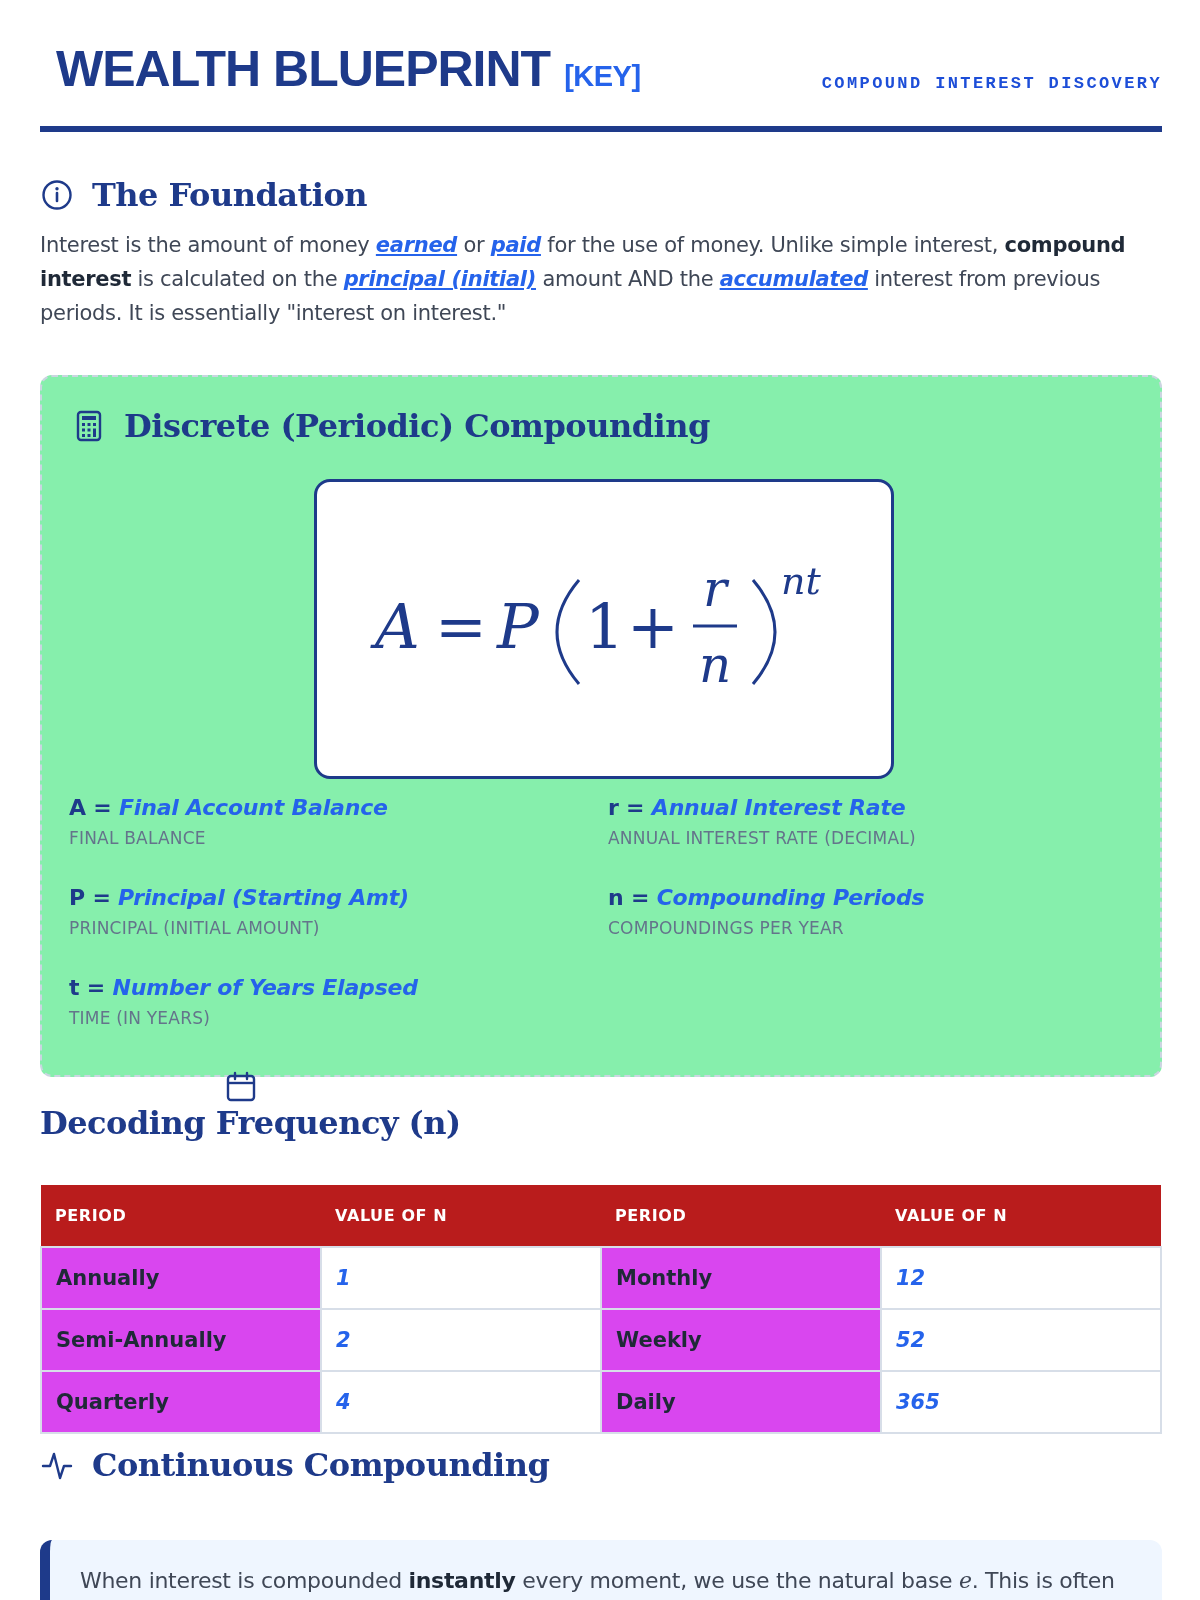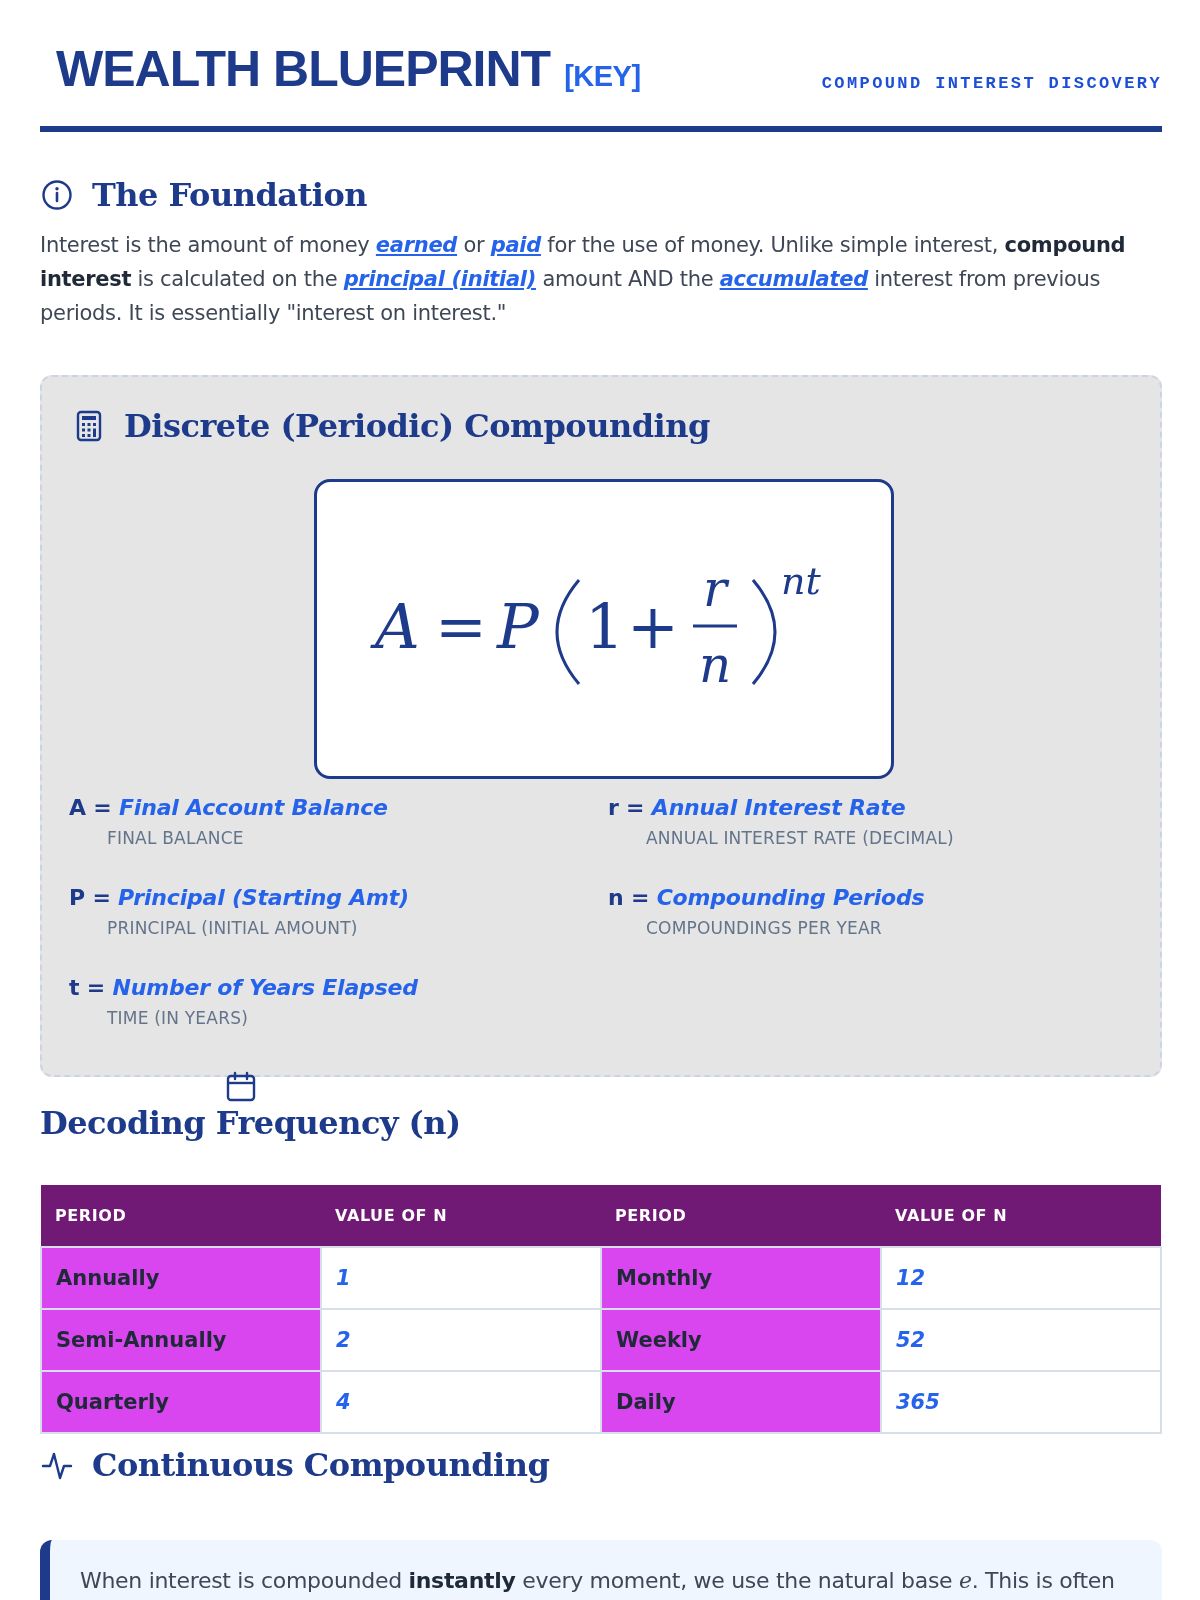--- a/index.html
+++ b/index.html
@@ -18,33 +18,33 @@
     
     .section-heading { position: absolute; left: 0; display: flex; align-items: center; }
     .section-heading .icon { width: 34px; height: 34px; display: flex; align-items: center; justify-content: center; margin-right: 18px; }
     .section-heading h2 { font-family: "DejaVu Serif", serif; font-weight: 700; font-size: 32px; color: #1e3a8a; letter-spacing: -0.5px; }
 
     .intro { position: absolute; left: 0; top: 228px; width: 1122px; font-size: 21px; line-height: 34px; color: #3f4756; letter-spacing: -0.3px; }
     .intro b { color: #1f2937; }
     .term { color: #2563eb; font-weight: 700; font-style: italic; text-decoration: underline; margin-top: 21px; }
 
     
-    .card { position: absolute; left: 0; top: 375px; width: 1122px; height: 702px; background: #e5e5e5; border: 2px dashed #cbd5e1; border-radius: 12px; }
+    .card { position: absolute; left: 0; top: 375px; width: 1122px; height: 702px; background: #86efac; border: 2px dashed #cbd5e1; border-radius: 12px; }
     .card .section-heading { left: 30px; top: 30px; }
     .formula-box { position: absolute; left: 272px; top: 102px; width: 580px; height: 300px; background: #ffffff; border: 3px solid #1e3a8a; border-radius: 16px; }
     .formula-box svg { position: absolute; left: 0; top: 0; }
 
     .var { position: absolute; }
     .var .var-head { font-size: 22px; font-weight: 700; color: #1e3a8a; letter-spacing: -0.2px; }
     .var .var-def { color: #2563eb; font-style: italic; }
-    .var .var-caption { font-size: 17px; color: #64748b; margin-top: 8px; letter-spacing: 0.2px; margin-left: 38px; }
+    .var .var-caption { font-size: 17px; color: #64748b; margin-top: 8px; letter-spacing: 0.2px; }
 
     
     table.freq { position: absolute; left: 0; top: 1185px; width: 1122px; border-collapse: collapse; table-layout: fixed; }
-    table.freq th { background: #701a75; color: #ffffff; text-align: left; font-size: 16px; font-weight: 700; letter-spacing: 0.6px; height: 62px; padding-left: 14px; }
+    table.freq th { background: #b91c1c; color: #ffffff; text-align: left; font-size: 16px; font-weight: 700; letter-spacing: 0.6px; height: 62px; padding-left: 14px; }
     table.freq td { height: 62px; border: 2px solid #d7dee8; padding-left: 14px; font-size: 21px; }
     table.freq td.period { background: #d946ef; color: #1f2937; font-weight: 700; }
     table.freq td.value { background: #ffffff; color: #2563eb; font-weight: 700; font-style: italic; }
 
     
     .callout { position: absolute; left: 0; top: 1540px; width: 1122px; height: 120px; background: #eff6ff; border-left: 10px solid #1e3a8a; border-radius: 12px 12px 0 0; }
     .callout p { position: absolute; left: 30px; top: 28px; font-size: 22px; color: #3f4756; letter-spacing: -0.3px; }
     .callout b { color: #1f2937; }
     .callout .e { font-family: "DejaVu Serif", serif; font-style: italic; }
   </style>

